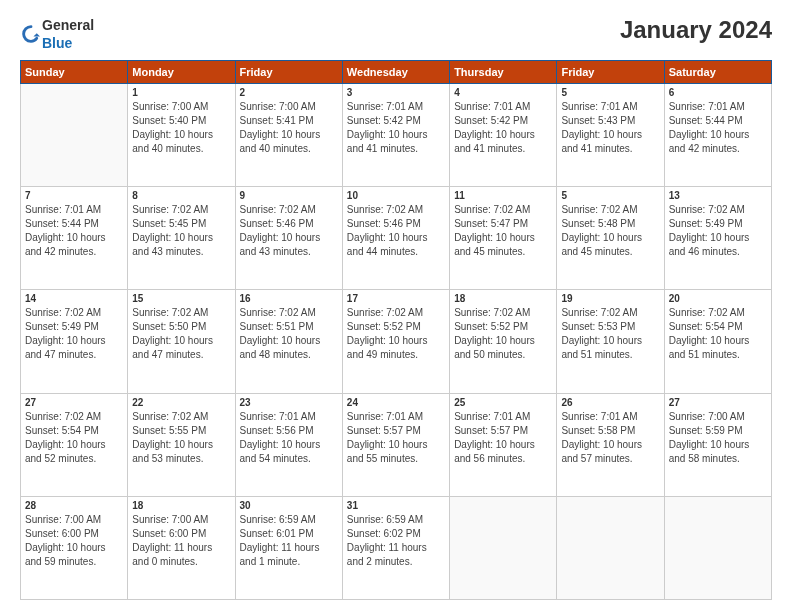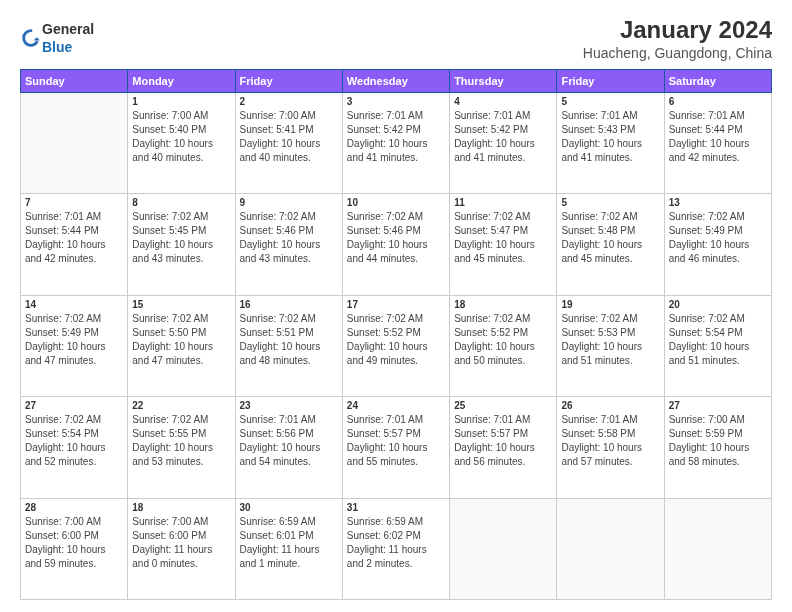--- a/index.html
+++ b/index.html
@@ -12,21 +12,21 @@
     }
     .page {
       width: 792px;
       height: 612px;
       padding: 16px 20px 12px 20px;
       display: flex;
       flex-direction: column;
     }
     .header {
       display: flex;
-      align-items: center;
+      align-items: flex-start;
       justify-content: space-between;
       margin-bottom: 8px;
     }
     .logo {
       display: flex;
       align-items: center;
       gap: 2px;
     }
     .logo-text-general {
       font-size: 14px;
@@ -58,21 +58,21 @@
       color: #555;
     }
     .calendar {
       flex: 1;
       border: 1px solid #ccc;
       border-collapse: collapse;
       width: 100%;
       table-layout: fixed;
     }
     .calendar th {
-      background-color: #8b5cf6;
+      background-color: #c2410c;
       color: #fff;
       font-size: 11px;
       font-weight: bold;
       padding: 5px 4px;
       text-align: left;
       border: 1px solid #1a5a9a;
     }
     .calendar td {
       vertical-align: top;
       border: 1px solid #ccc;
@@ -108,21 +108,20 @@
         <path d="M11 2 C6 2 2 6 2 11 C2 16 6 20 11 20 C14 20 16.5 18.5 18 16.2" fill="none" stroke="#2a6db5" stroke-width="3.5" stroke-linecap="round"></path>
         <polygon points="18,10 22,14 14,14" fill="#2a6db5"></polygon>
       </svg>
       <div>
         <span class="logo-text-general">General</span><br>
         <span class="logo-text-blue">Blue</span>
       </div>
     </div>
     <div class="title-block">
       <div class="main-title">January 2024</div>
-      <div class="subtitle">Huacheng, Guangdong, China</div>
     </div>
   </div>
 
   <table class="calendar">
     <thead>
       <tr>
       <th>Sunday</th>
           <th>Monday</th>
           <th>Friday</th>
           <th>Wednesday</th>

